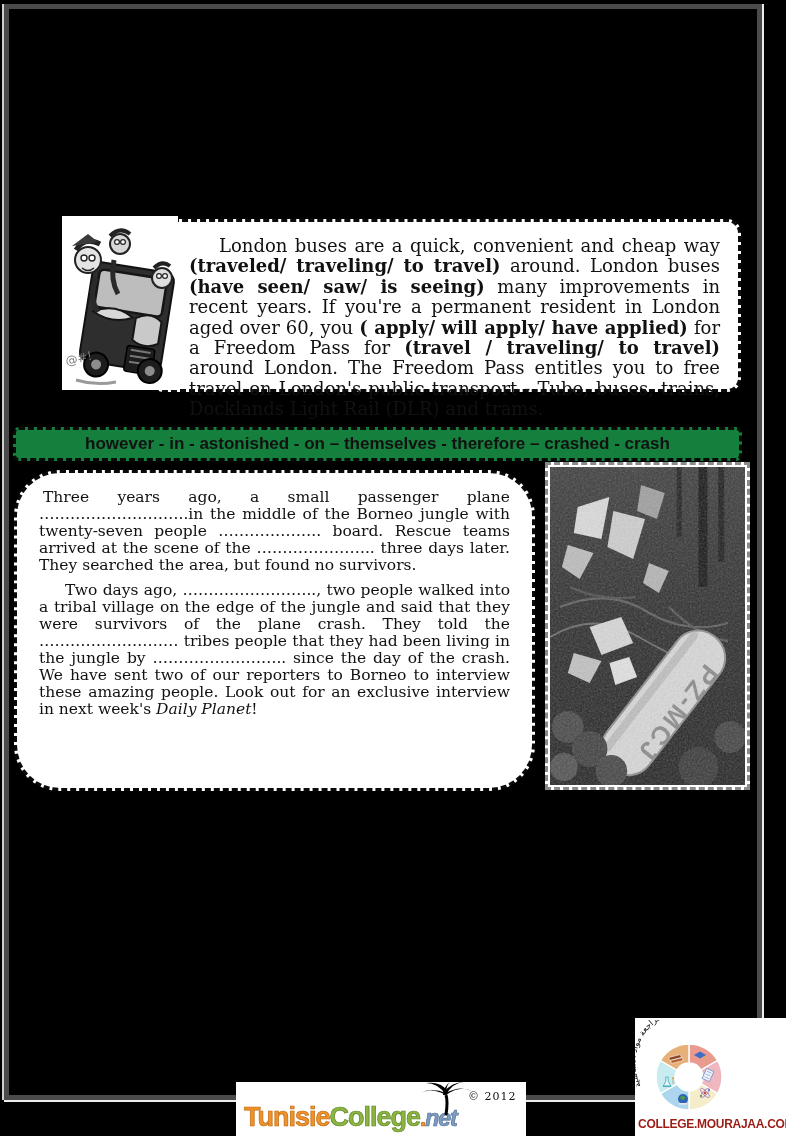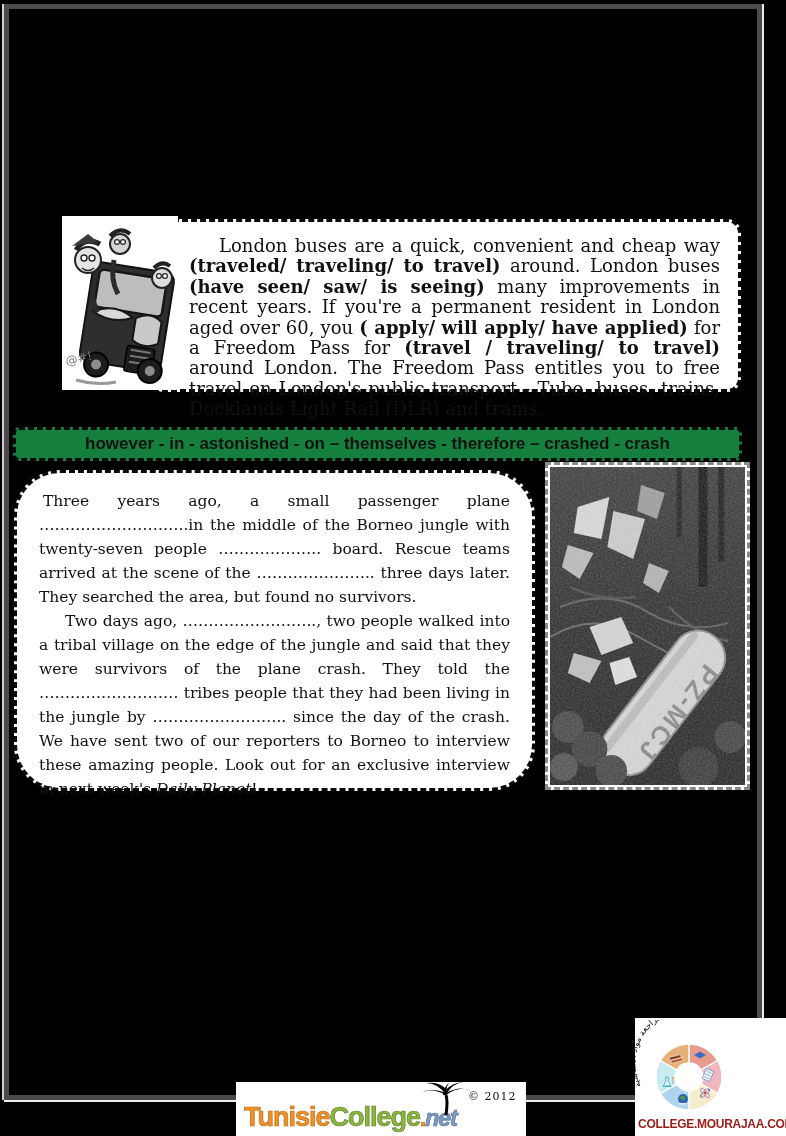--- a/index.html
+++ b/index.html
@@ -18,23 +18,23 @@
   .i{font-style:italic;}
   
   .wordbank-box{position:absolute;left:13px;top:427px;width:729px;height:34px;box-sizing:border-box;
                 background:#15803d;border:3px dashed #0a0a0a;border-radius:6px;
                 display:flex;align-items:center;justify-content:center;}
   .wordbank-box span{font-family:"Liberation Sans",sans-serif;font-weight:bold;font-size:17px;}
   
   .cloze-box{position:absolute;left:14px;top:470px;width:521px;height:321px;box-sizing:border-box;
              background:#fff;border:3px dashed #0a0a0a;border-radius:46px;
              padding:16px 22px 10px 22px;}
-  .cloze-box p{margin:0;font-size:15.5px;line-height:24px;text-align:justify;}
+  .cloze-box p{margin:0;font-size:15.5px;line-height:17px;text-align:justify;}
   .cloze-box p.p1{text-indent:4px;}
-  .cloze-box p.p2{text-indent:26px;}
+  .cloze-box p.p2{margin-top:8px;text-indent:26px;}
   
   .crash-figure{position:absolute;left:545px;top:462px;width:205px;height:328px;box-sizing:border-box;
                 background:#fff;border:3px dashed #8a8a8a;padding:2px;}
   .crash-figure svg{display:block;width:100%;height:100%;}
   
   .tunisie-strip{position:absolute;left:236px;top:1082px;width:290px;height:54px;background:#fff;z-index:3;}
   .tun-logo{position:absolute;left:8px;top:20px;white-space:nowrap;
             font-family:Liberation Sans, sans-serif;font-weight:bold;font-size:27px;letter-spacing:-1px;text-align:center;}
   .t-or{color:#f0922b;-webkit-text-stroke:.7px #bf6a12;}
   .t-gr{color:#8cb440;-webkit-text-stroke:.7px #5f8526;}

